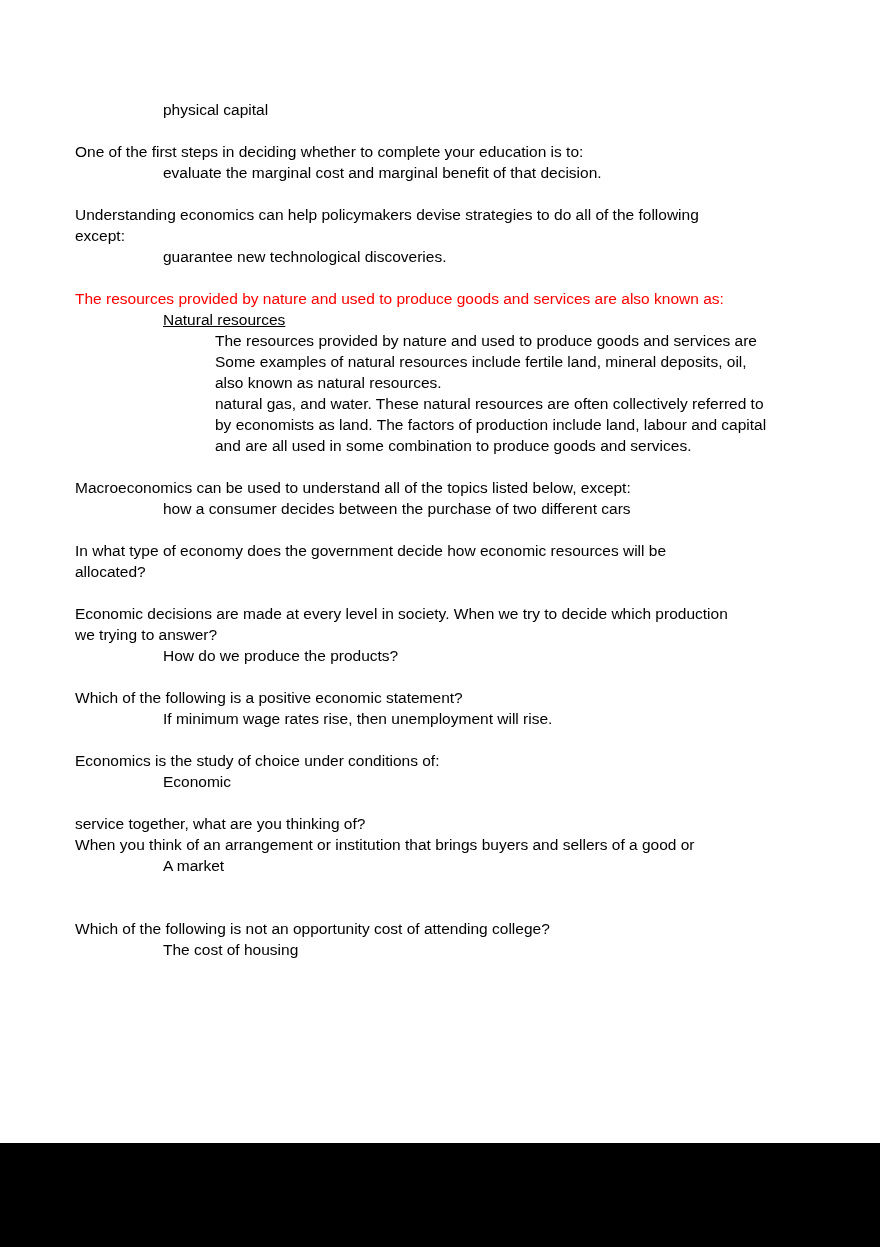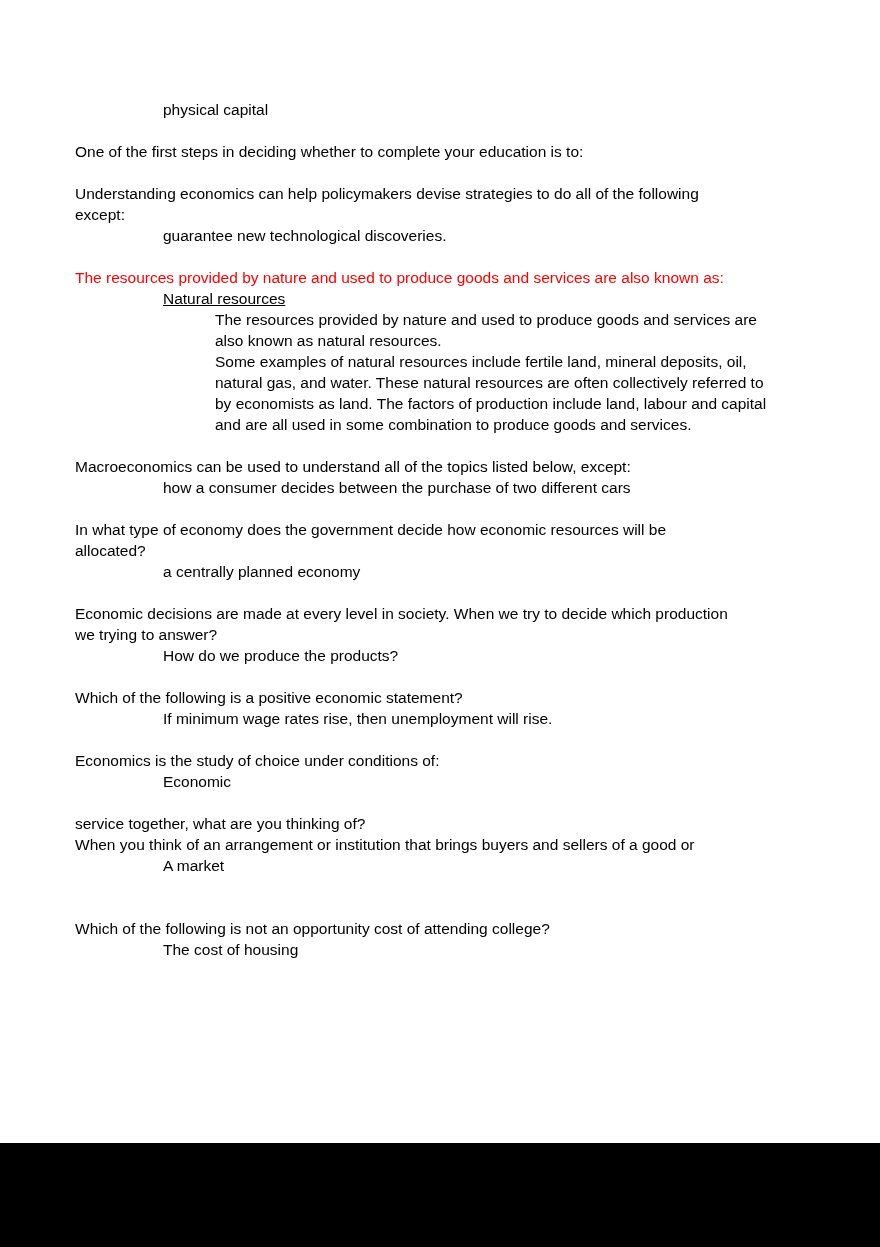--- a/index.html
+++ b/index.html
@@ -49,40 +49,40 @@
   }
 </style>
 </head>
 <body>
 
 <div class="doc-page">
   <div class="doc-content">
       <div class="line indent-1">physical capital</div>
       <div class="line indent-0">&nbsp;</div>
       <div class="line indent-0">One of the first steps in deciding whether to complete your education is to:</div>
+      <div class="line indent-1">evaluate the marginal cost and marginal benefit of that decision.</div>
       <div class="line indent-0">&nbsp;</div>
       <div class="line indent-0">Understanding economics can help policymakers devise strategies to do all of the following</div>
       <div class="line indent-0">except:</div>
       <div class="line indent-1">guarantee new technological discoveries.</div>
       <div class="line indent-0">&nbsp;</div>
       <div class="line indent-0" style="color: rgb(254, 0, 0);">The resources provided by nature and used to produce goods and services are also known as:</div>
       <div class="line indent-1"><span class="u">Natural resources</span></div>
       <div class="line indent-2">The resources provided by nature and used to produce goods and services are</div>
+      <div class="line indent-2">Some examples of natural resources include fertile land, mineral deposits, oil,</div>
       <div class="line indent-2">also known as natural resources.</div>
-      <div class="line indent-2">Some examples of natural resources include fertile land, mineral deposits, oil,</div>
       <div class="line indent-2">natural gas, and water. These natural resources are often collectively referred to</div>
       <div class="line indent-2">by economists as land. The factors of production include land, labour and capital</div>
       <div class="line indent-2">and are all used in some combination to produce goods and services.</div>
       <div class="line indent-0">&nbsp;</div>
       <div class="line indent-0">Macroeconomics can be used to understand all of the topics listed below, except:</div>
       <div class="line indent-1">how a consumer decides between the purchase of two different cars</div>
       <div class="line indent-0">&nbsp;</div>
       <div class="line indent-0">In what type of economy does the government decide how economic resources will be</div>
       <div class="line indent-0">allocated?</div>
-      <div class="line indent-1">a centrally planned economy</div>
       <div class="line indent-0">&nbsp;</div>
       <div class="line indent-0">Economic decisions are made at every level in society. When we try to decide which production</div>
       <div class="line indent-0">we trying to answer?</div>
       <div class="line indent-1">How do we produce the products?</div>
       <div class="line indent-0">&nbsp;</div>
       <div class="line indent-0">Which of the following is a positive economic statement?</div>
       <div class="line indent-1">If minimum wage rates rise, then unemployment will rise.</div>
       <div class="line indent-0">&nbsp;</div>
       <div class="line indent-0">Economics is the study of choice under conditions of:</div>
       <div class="line indent-1">Economic</div>

